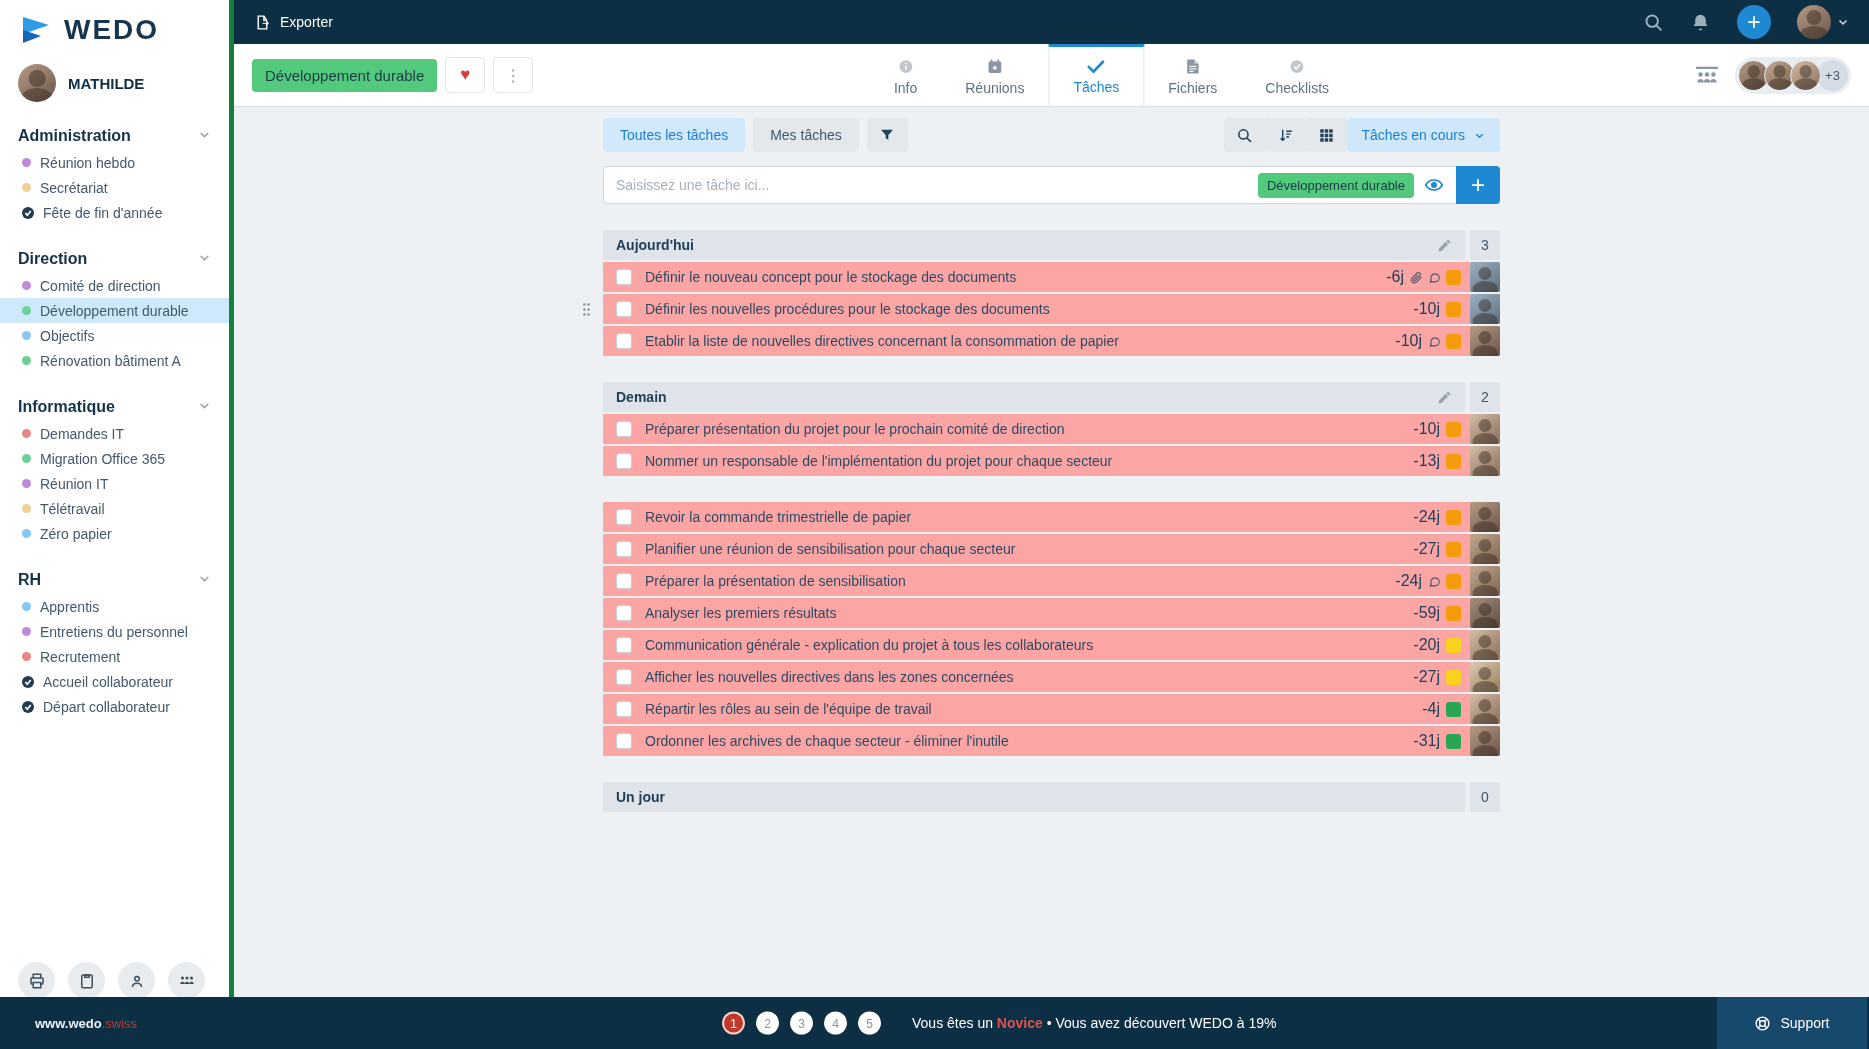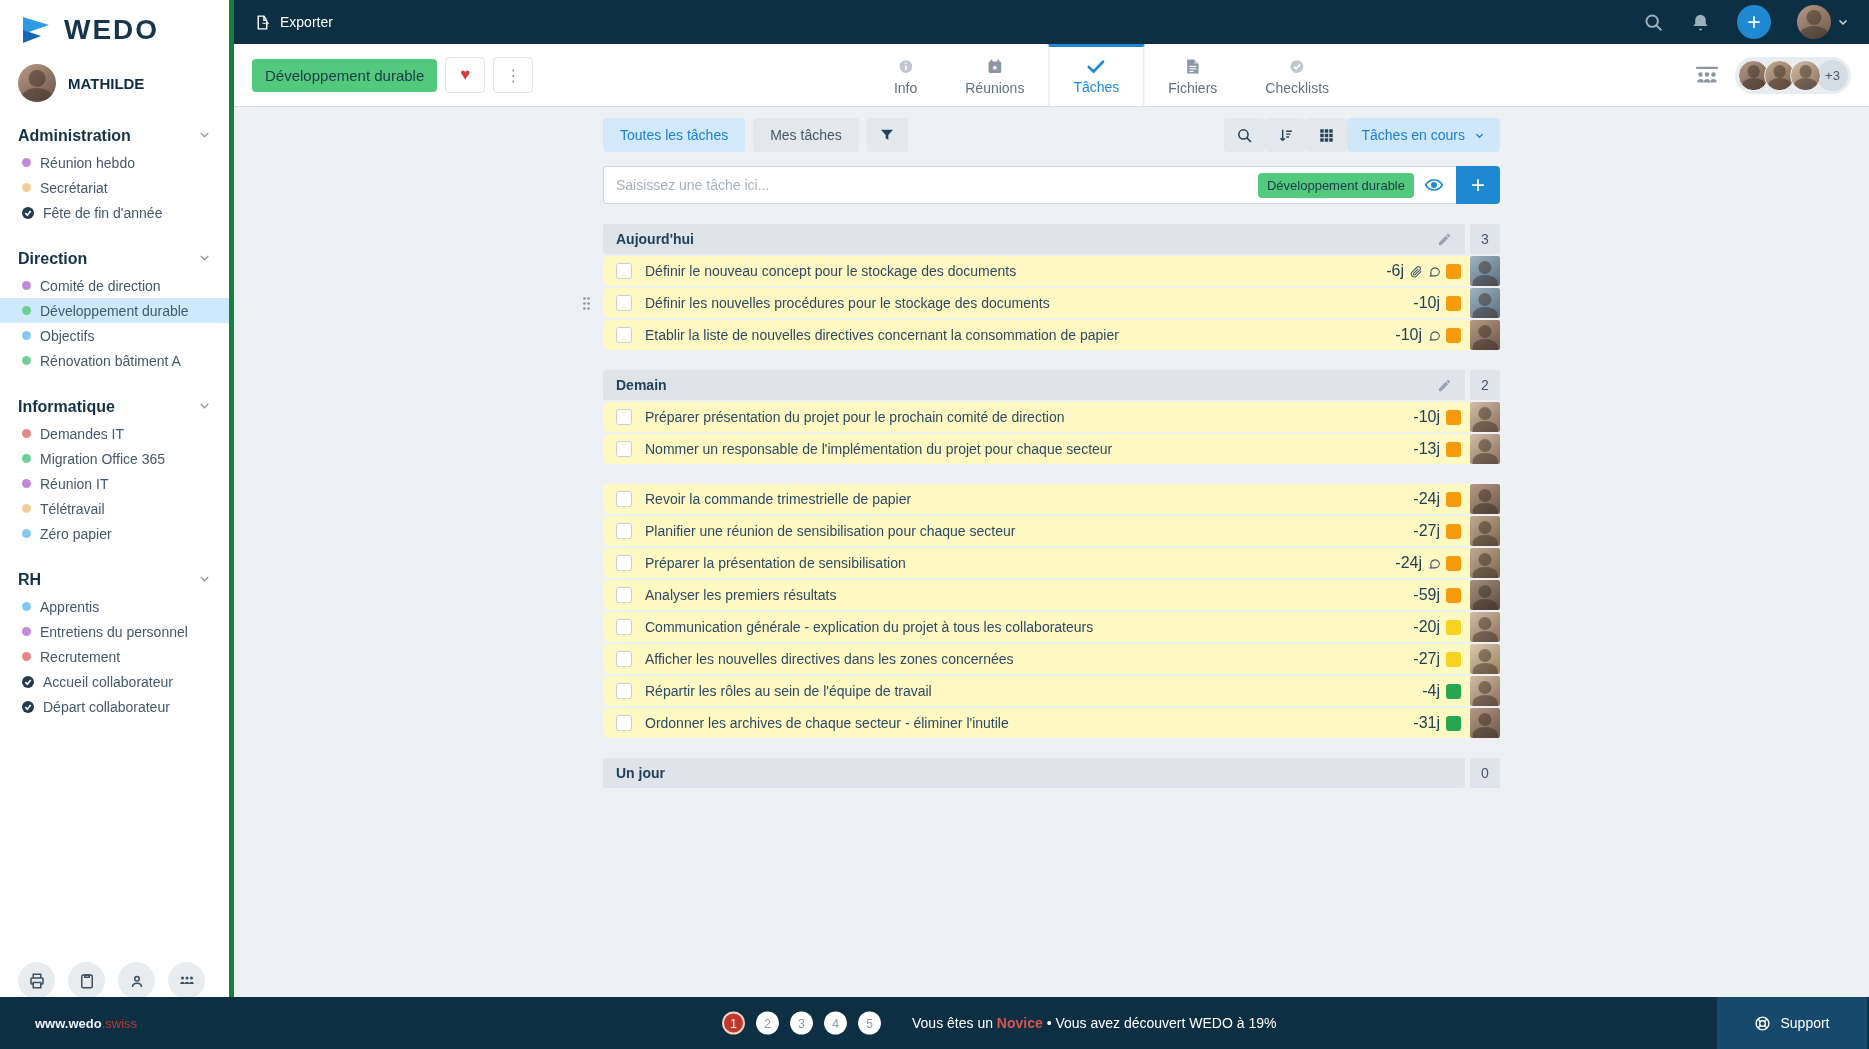--- a/index.html
+++ b/index.html
@@ -60,28 +60,28 @@
   .status-dd { height:34px; padding:0 15px; background:#cfe7fb; color:#1b7fd4; font-size:14px; border-radius:4px; display:flex; align-items:center; gap:9px; cursor:pointer; }
 
   .input-row { margin-top:14px; display:flex; height:38px; }
   .task-input-box { flex:1; background:#fff; border:1px solid #ccd5dc; border-right:none; border-radius:4px 0 0 4px; display:flex; align-items:center; padding:0 12px; gap:10px; }
   .task-input-box input { flex:1; border:none; outline:none; font-size:14px; color:#33475b; font-family:"Liberation Sans", sans-serif; }
   .task-input-box input::placeholder { color:#a6b1bb; }
   .input-badge { background:#52c97d; color:#1d3b47; font-size:13px; padding:5px 9px; border-radius:4px; white-space:nowrap; }
   .eye-ic { color:#1e88d3; display:flex; cursor:pointer; }
   .add-btn { width:44px; background:#1e88d3; color:#fff; border-radius:0 4px 4px 0; font-size:24px; display:flex; align-items:center; justify-content:center; cursor:pointer; }
 
-  .section { margin-top:20px; }
+  .section { margin-top:26px; }
   .section-headrow { display:flex; gap:5px; height:30px; }
   .section-head { flex:1; background:#dee4ea; display:flex; align-items:center; padding:0 13px; border-radius:2px; cursor:pointer; }
   .section-title { font-weight:bold; font-size:14px; color:#22415a; }
   .pencil { margin-left:auto; color:#97a4b0; display:flex; cursor:pointer; }
   .section-count { width:30px; background:#dee4ea; display:flex; align-items:center; justify-content:center; font-size:14px; color:#44576a; border-radius:2px; }
 
-  .task-row { height:30px; background:#fef9c3; margin-top:2px; display:flex; align-items:center; position:relative; border-radius:6px; cursor:pointer; }
+  .task-row { height:30px; background:#fca5a5; margin-top:2px; display:flex; align-items:center; position:relative; border-radius:1px; cursor:pointer; }
   .checkbox { width:16px; height:16px; border:1px solid #c6cfd7; border-radius:3px; margin:0 13px; background:#fff; flex:none; cursor:pointer; }
   .task-text { font-size:14px; color:#2e4a62; flex:1; white-space:nowrap; overflow:hidden; }
   .due { font-size:16px; color:#22415a; margin-right:6px; }
   .row-icon { color:#44576a; margin-right:5px; display:flex; }
   .square { width:15px; height:15px; border-radius:3px; margin-right:9px; flex:none; cursor:pointer; }
   .row-avatar { width:30px; height:30px; border-radius:2px; flex:none; }
   .drag-handle { position:absolute; left:-21px; color:#8a97a3; display:flex; cursor:grab; }
 
   
   .footer { position:absolute; left:0; right:0; bottom:0; height:52px; background:#0d2f43; color:#fff; z-index:6; }

